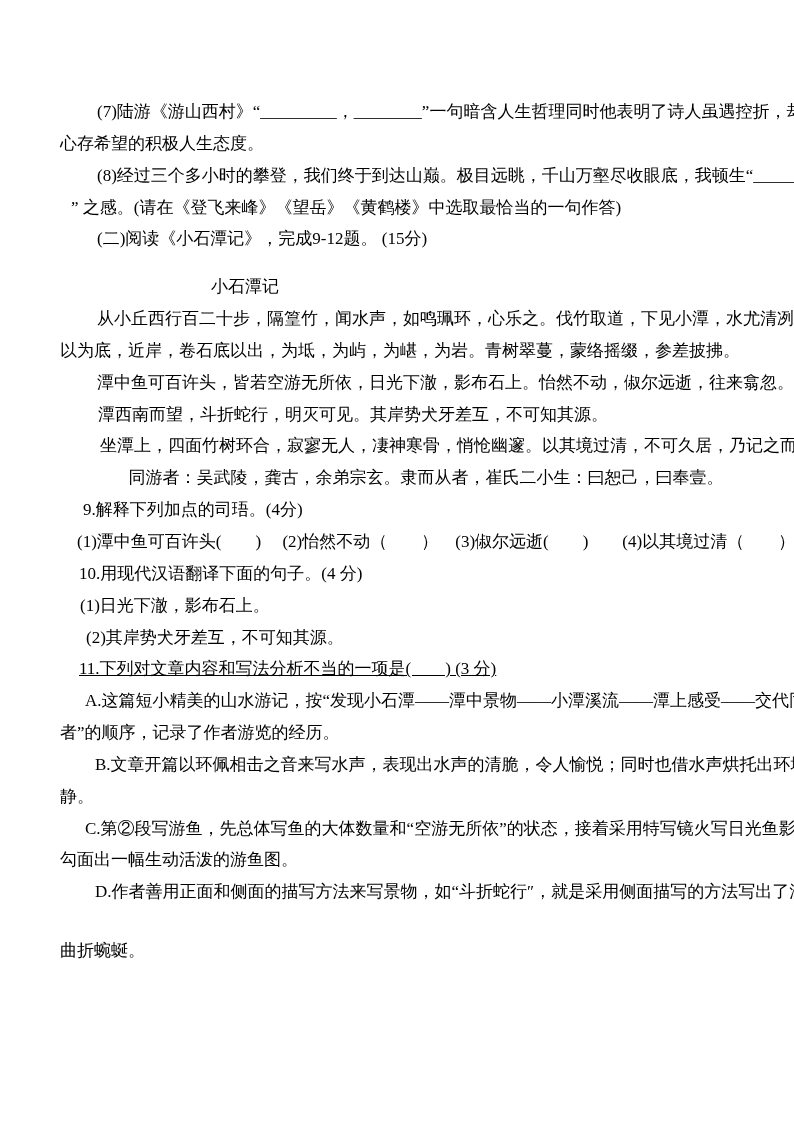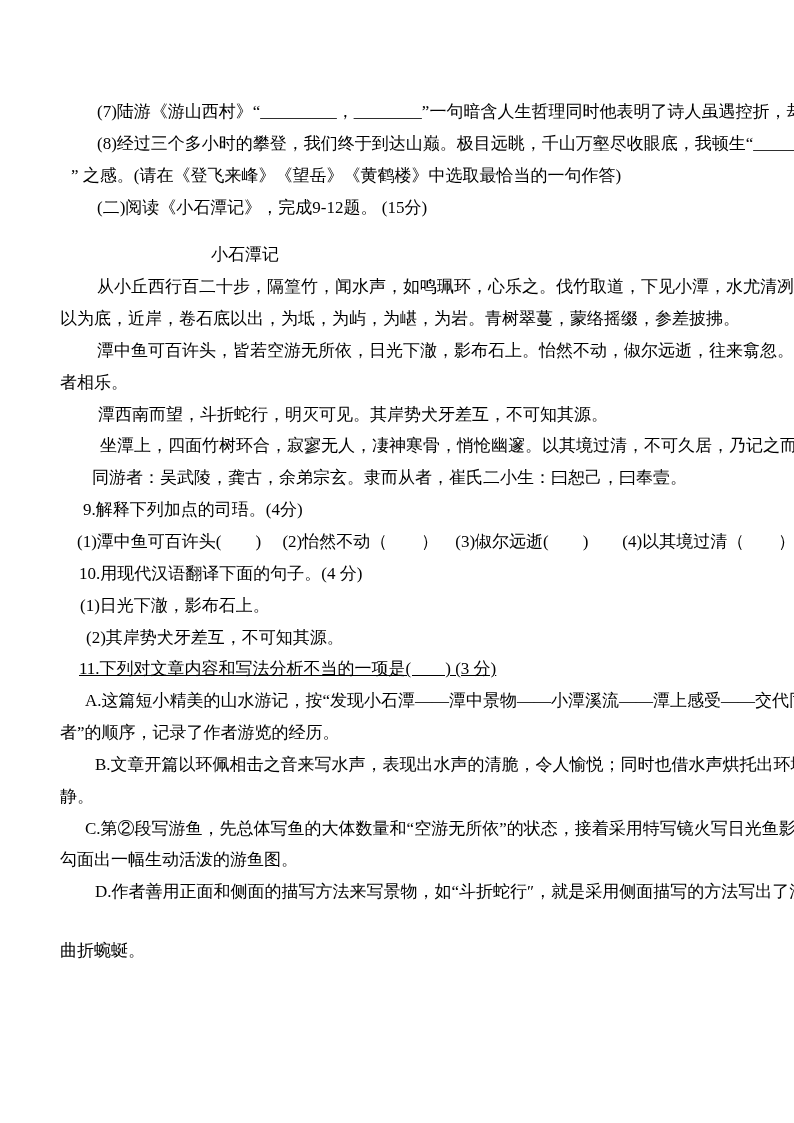--- a/index.html
+++ b/index.html
@@ -30,31 +30,31 @@
     color: #000000;
     letter-spacing: 0;
   }
 </style>
 </head>
 <body>
 
 <div class="page">
   <div class="doc-body">
       <div class="line" style="padding-left: 37px;">(7)陆游《游山西村》“_________，________”一句暗含人生哲理同时他表明了诗人虽遇控折，却</div>
+      <div class="line" style="padding-left: 0px;">心存希望的积极人生态度。</div>
       <div class="line" style="padding-left: 37px;">(8)经过三个多小时的攀登，我们终于到达山巅。极目远眺，千山万壑尽收眼底，我顿生“______，__</div>
       <div class="line" style="padding-left: 0px; margin-left: 11px;">” 之感。(请在《登飞来峰》《望岳》《黄鹤楼》中选取最恰当的一句作答)</div>
       <div class="line" style="padding-left: 37px;">(二)阅读《小石潭记》，完成9-12题。 (15分)</div>
       <div class="line" style="padding-left: 151px; margin-top: 16px;">小石潭记</div>
       <div class="line" style="padding-left: 37px;">从小丘西行百二十步，隔篁竹，闻水声，如鸣珮环，心乐之。伐竹取道，下见小潭，水尤清冽。全石</div>
       <div class="line" style="padding-left: 0px;">以为底，近岸，卷石底以出，为坻，为屿，为嵁，为岩。青树翠蔓，蒙络摇缀，参差披拂。</div>
       <div class="line" style="padding-left: 37px;">潭中鱼可百许头，皆若空游无所依，日光下澈，影布石上。怡然不动，俶尔远逝，往来翕忽。似与游</div>
-      <div class="line" style="padding-left: 0px;">者相乐。</div>
       <div class="line" style="padding-left: 38px;">潭西南而望，斗折蛇行，明灭可见。其岸势犬牙差互，不可知其源。</div>
       <div class="line" style="padding-left: 40px;">坐潭上，四面竹树环合，寂寥无人，凄神寒骨，悄怆幽邃。以其境过清，不可久居，乃记之而去。</div>
-      <div class="line" style="padding-left: 32px;">同游者：吴武陵，龚古，余弟宗玄。隶而从者，崔氏二小生：曰恕己，曰奉壹。</div>
+      <div class="line" style="padding-left: 32px; text-align: center;">同游者：吴武陵，龚古，余弟宗玄。隶而从者，崔氏二小生：曰恕己，曰奉壹。</div>
       <div class="line" style="padding-left: 23px;">9.解释下列加点的司珸。(4分)</div>
       <div class="line" style="padding-left: 17px;">(1)潭中鱼可百许头(　　)　 (2)怡然不动（　　）　(3)俶尔远逝(　　)　　(4)以其境过清（　　）</div>
       <div class="line" style="padding-left: 19px;">10.用现代汉语翻译下面的句子。(4 分)</div>
       <div class="line" style="padding-left: 20px;">(1)日光下澈，影布石上。</div>
       <div class="line" style="padding-left: 26px;">(2)其岸势犬牙差互，不可知其源。</div>
       <div class="line" style="padding-left: 19px; text-decoration: underline;">11.下列对文章内容和写法分析不当的一项是(　　) (3 分)</div>
       <div class="line" style="padding-left: 25px;">A.这篇短小精美的山水游记，按“发现小石潭——潭中景物——小潭溪流——潭上感受——交代同游</div>
       <div class="line" style="padding-left: 0px;">者”的顺序，记录了作者游览的经历。</div>
       <div class="line" style="padding-left: 35px;">B.文章开篇以环佩相击之音来写水声，表现出水声的清脆，令人愉悦；同时也借水声烘托出环境的幽</div>
       <div class="line" style="padding-left: 0px;">静。</div>

